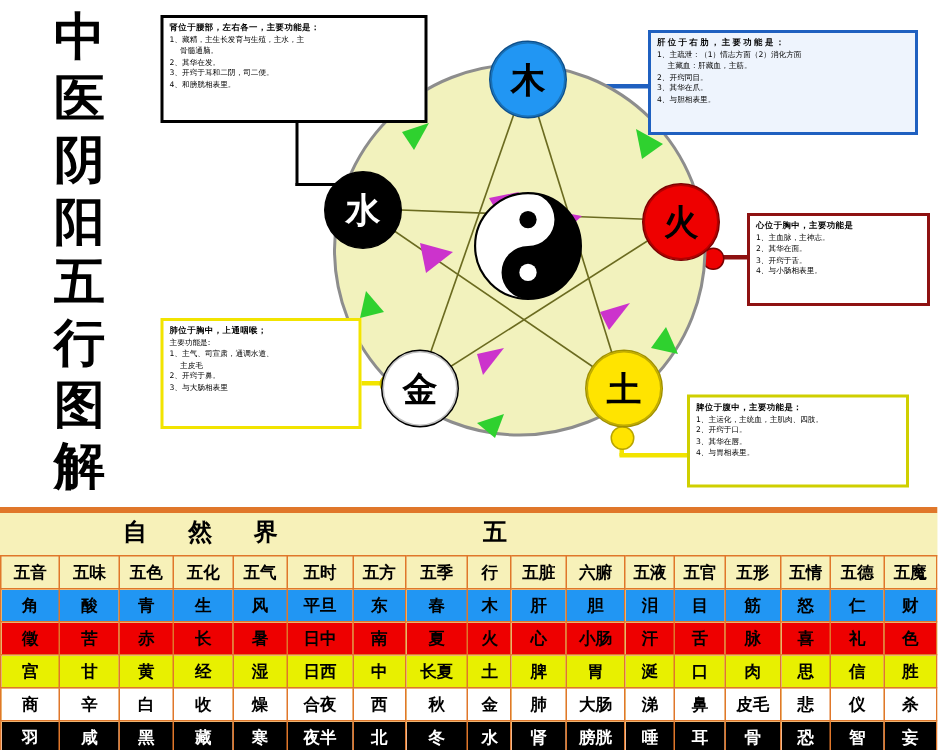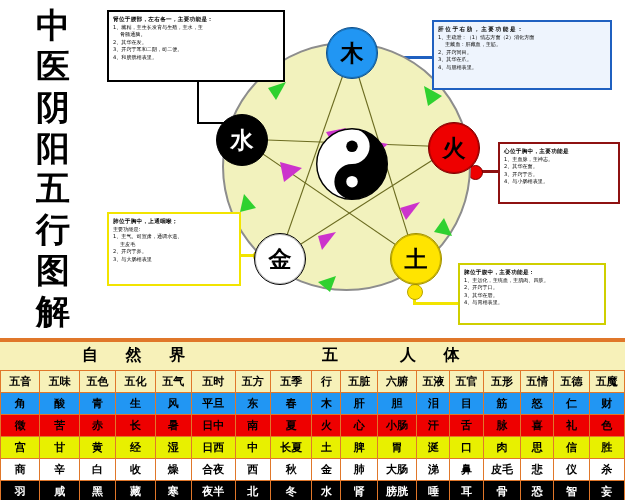--- a/index.html
+++ b/index.html
@@ -229,21 +229,20 @@
     <span class="ln">2、开窍于口。</span>
     <span class="ln">3、其华在唇。</span>
     <span class="ln">4、与胃相表里。</span>
   </div>
 
   <div id="tablewrap">
     <div id="bandtop"></div>
     <div id="superhead">
       <span class="sh" id="sh-nature">自 然 界</span>
       <span class="sh" id="sh-five">五</span>
-      <span class="sh" id="sh-human">人 体</span>
     </div>
 
     <table class="grid">
       <colgroup>
         <col style="width:38px">
           <col style="width:38px">
           <col style="width:35px">
           <col style="width:38px">
         <col style="width:35px">
           <col style="width:42px">

